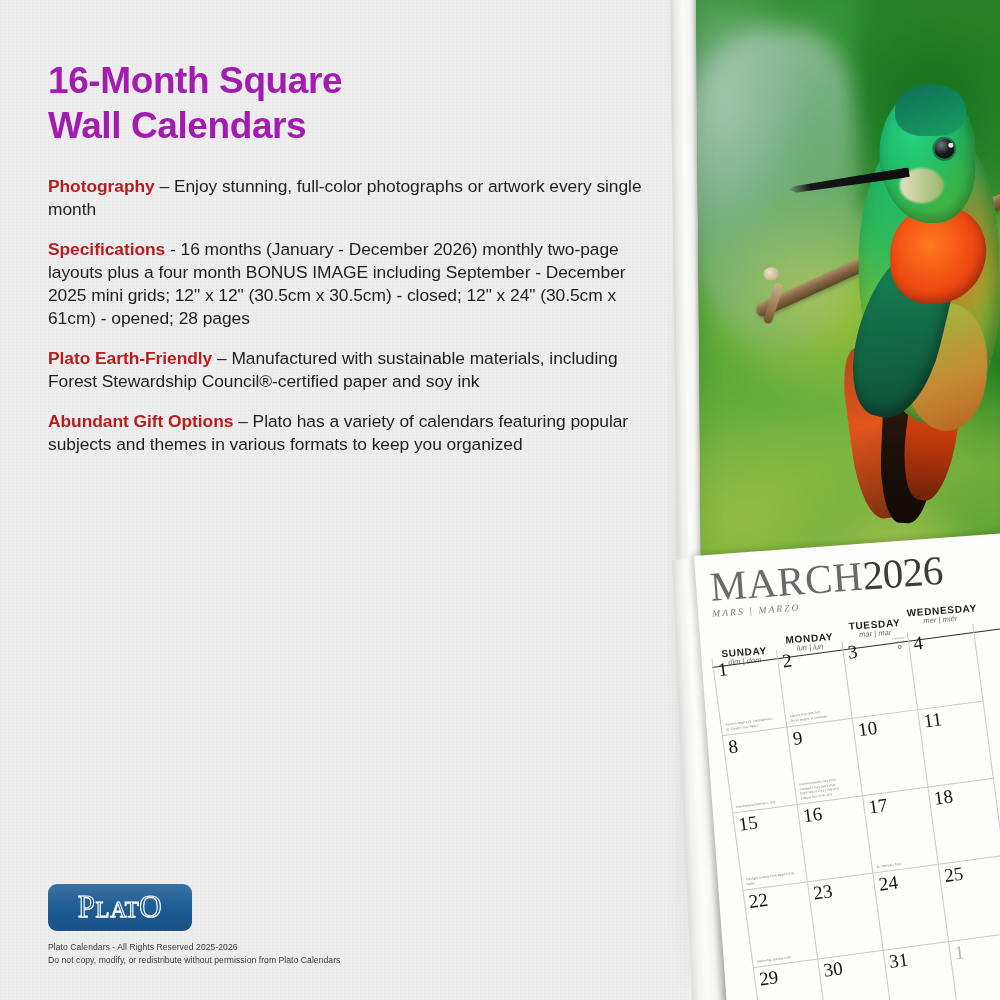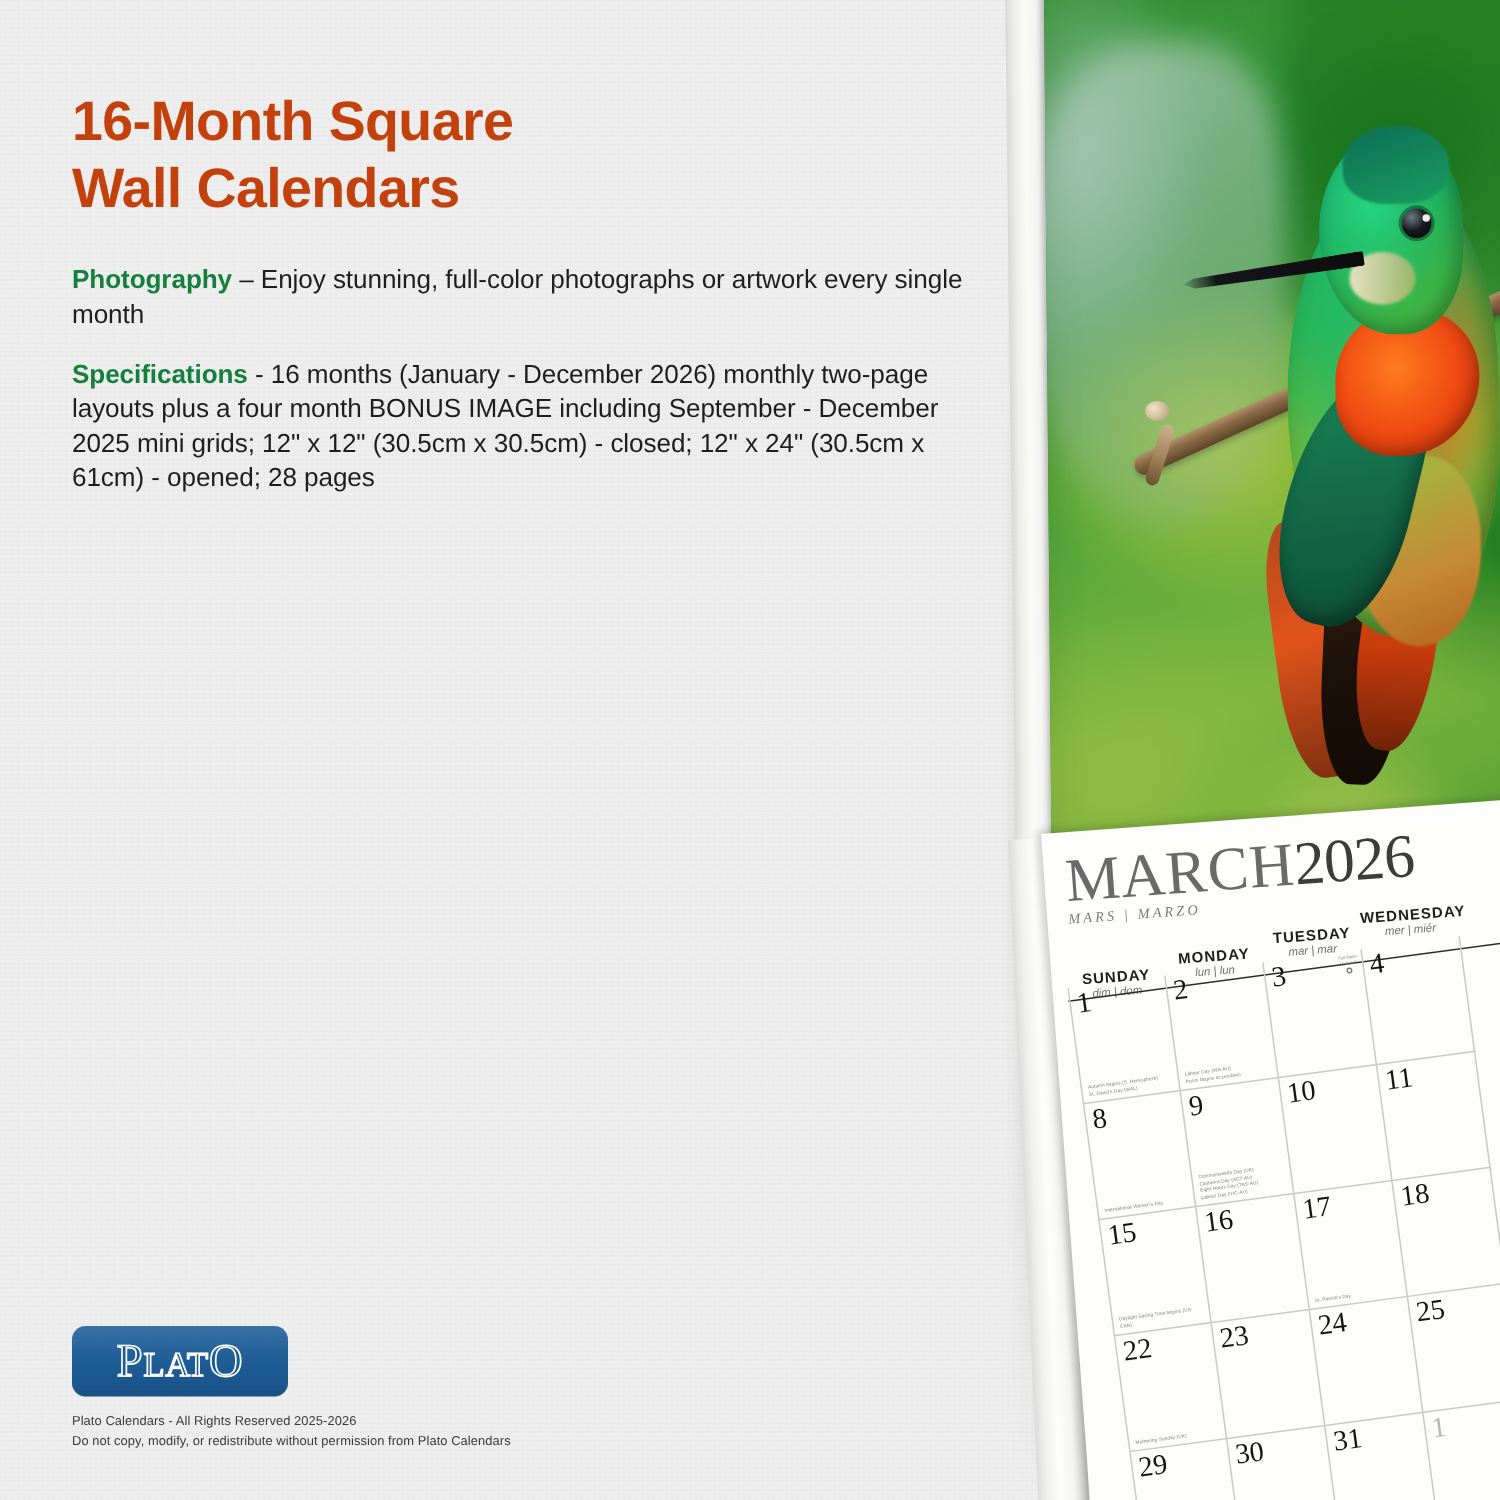--- a/index.html
+++ b/index.html
@@ -41,37 +41,37 @@
     height: 1000px;
     z-index: 3;
     padding: 58px 0 0 48px;
   }
 
   .product-title {
     font-size: 37px;
     font-weight: bold;
     line-height: 1.22;
     letter-spacing: -0.4px;
-    color: #c2410c;
+    color: #a21caf;
     width: 560px;
     margin-bottom: 27px;
   }
   .product-title .tline { display: block; }
 
   .feature {
     width: 620px;
     margin-bottom: 17px;
     font-size: 17.4px;
     line-height: 1.32;
     color: #1e1e1e;
     letter-spacing: -0.05px;
   }
   .feature .flabel {
     font-weight: bold;
-    color: #15803d;
+    color: #b91c1c;
   }
   .feature .fsep { font-weight: normal; }
 
   
   .brand-block {
     position: absolute;
     left: 48px;
     top: 884px;
   }
 
@@ -502,21 +502,27 @@
       <span class="flabel">Photography</span><span class="fsep"> – </span><span>Enjoy stunning, full-color photographs or artwork every single month</span>
     </div>
 
 
 
 
     <div class="feature">
       <span class="flabel">Specifications</span><span class="fsep"> - </span><span>16 months (January - December 2026) monthly two-page layouts plus a four month BONUS IMAGE including September - December 2025 mini grids; 12" x 12" (30.5cm x 30.5cm) - closed; 12" x 24" (30.5cm x 61cm) - opened; 28 pages</span>
     </div>
 
-
+    <div class="feature">
+      <span class="flabel">Plato Earth-Friendly</span><span class="fsep"> – </span><span>Manufactured with sustainable materials, including Forest Stewardship Council®-certified paper and soy ink</span>
+    </div>
+
+    <div class="feature">
+      <span class="flabel">Abundant Gift Options</span><span class="fsep"> – </span><span>Plato has a variety of calendars featuring popular subjects and themes in various formats to keep you organized</span>
+    </div>
   </div>
 
   <div class="brand-block">
     <div class="logo-badge">
       <div class="logo-sheen"></div>
       <div class="logo-word"><span class="cap">P</span><span class="sml">LAT</span><span class="cap">O</span></div>
     </div>
     <div class="footer-lines">
       <div>Plato Calendars - All Rights Reserved 2025-2026</div>
       <div>Do not copy, modify, or redistribute without permission from Plato Calendars</div>

